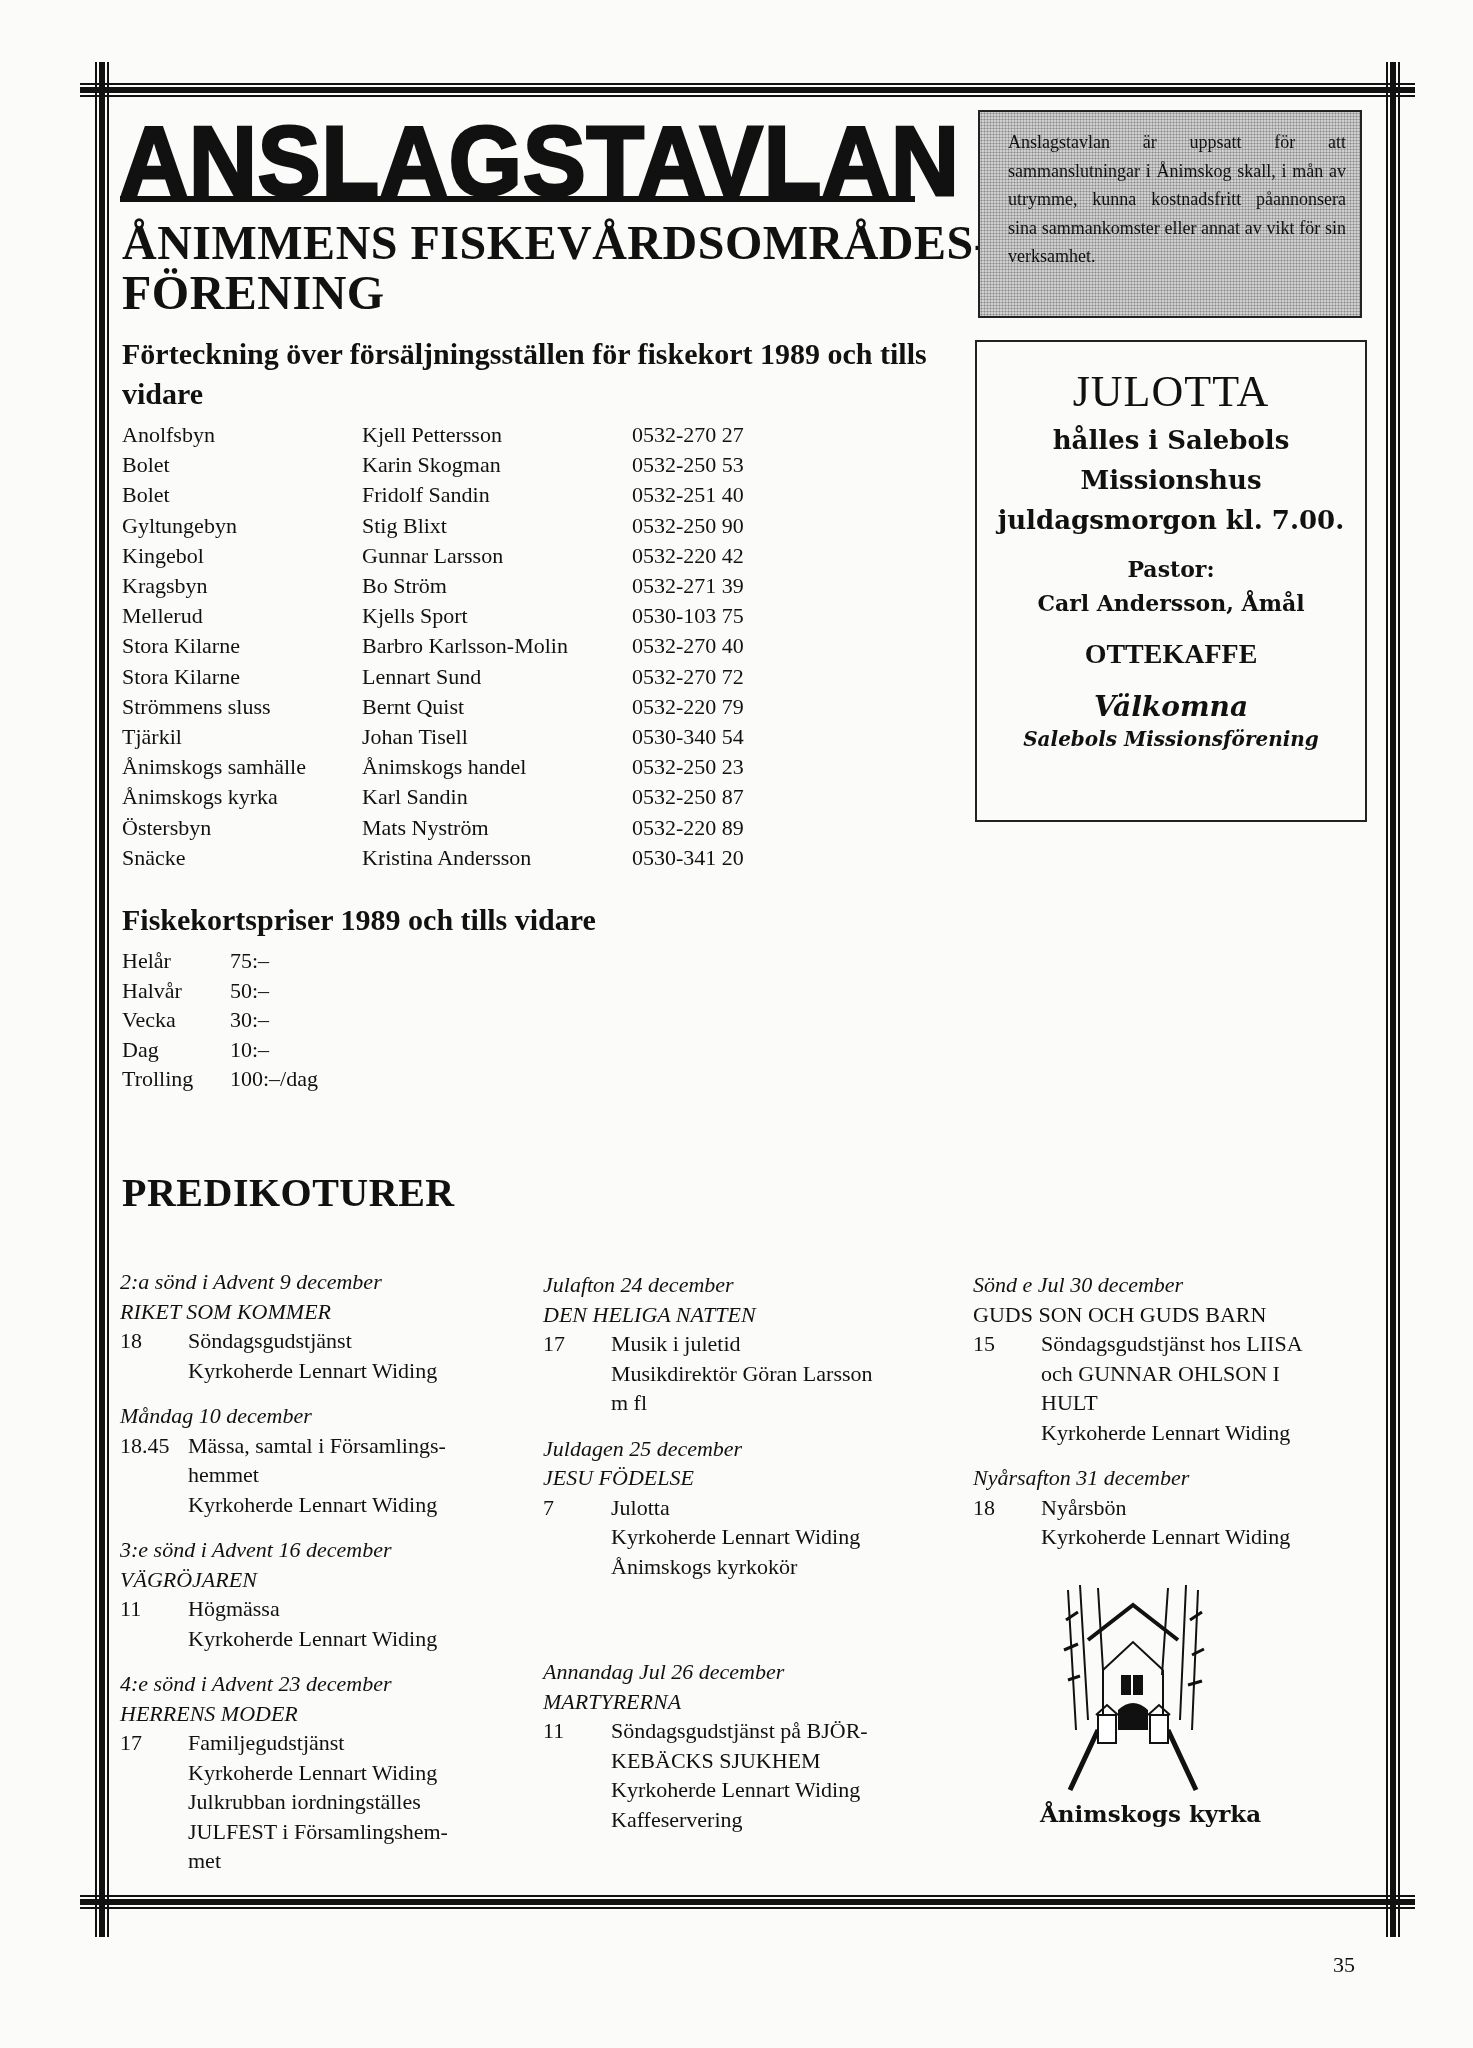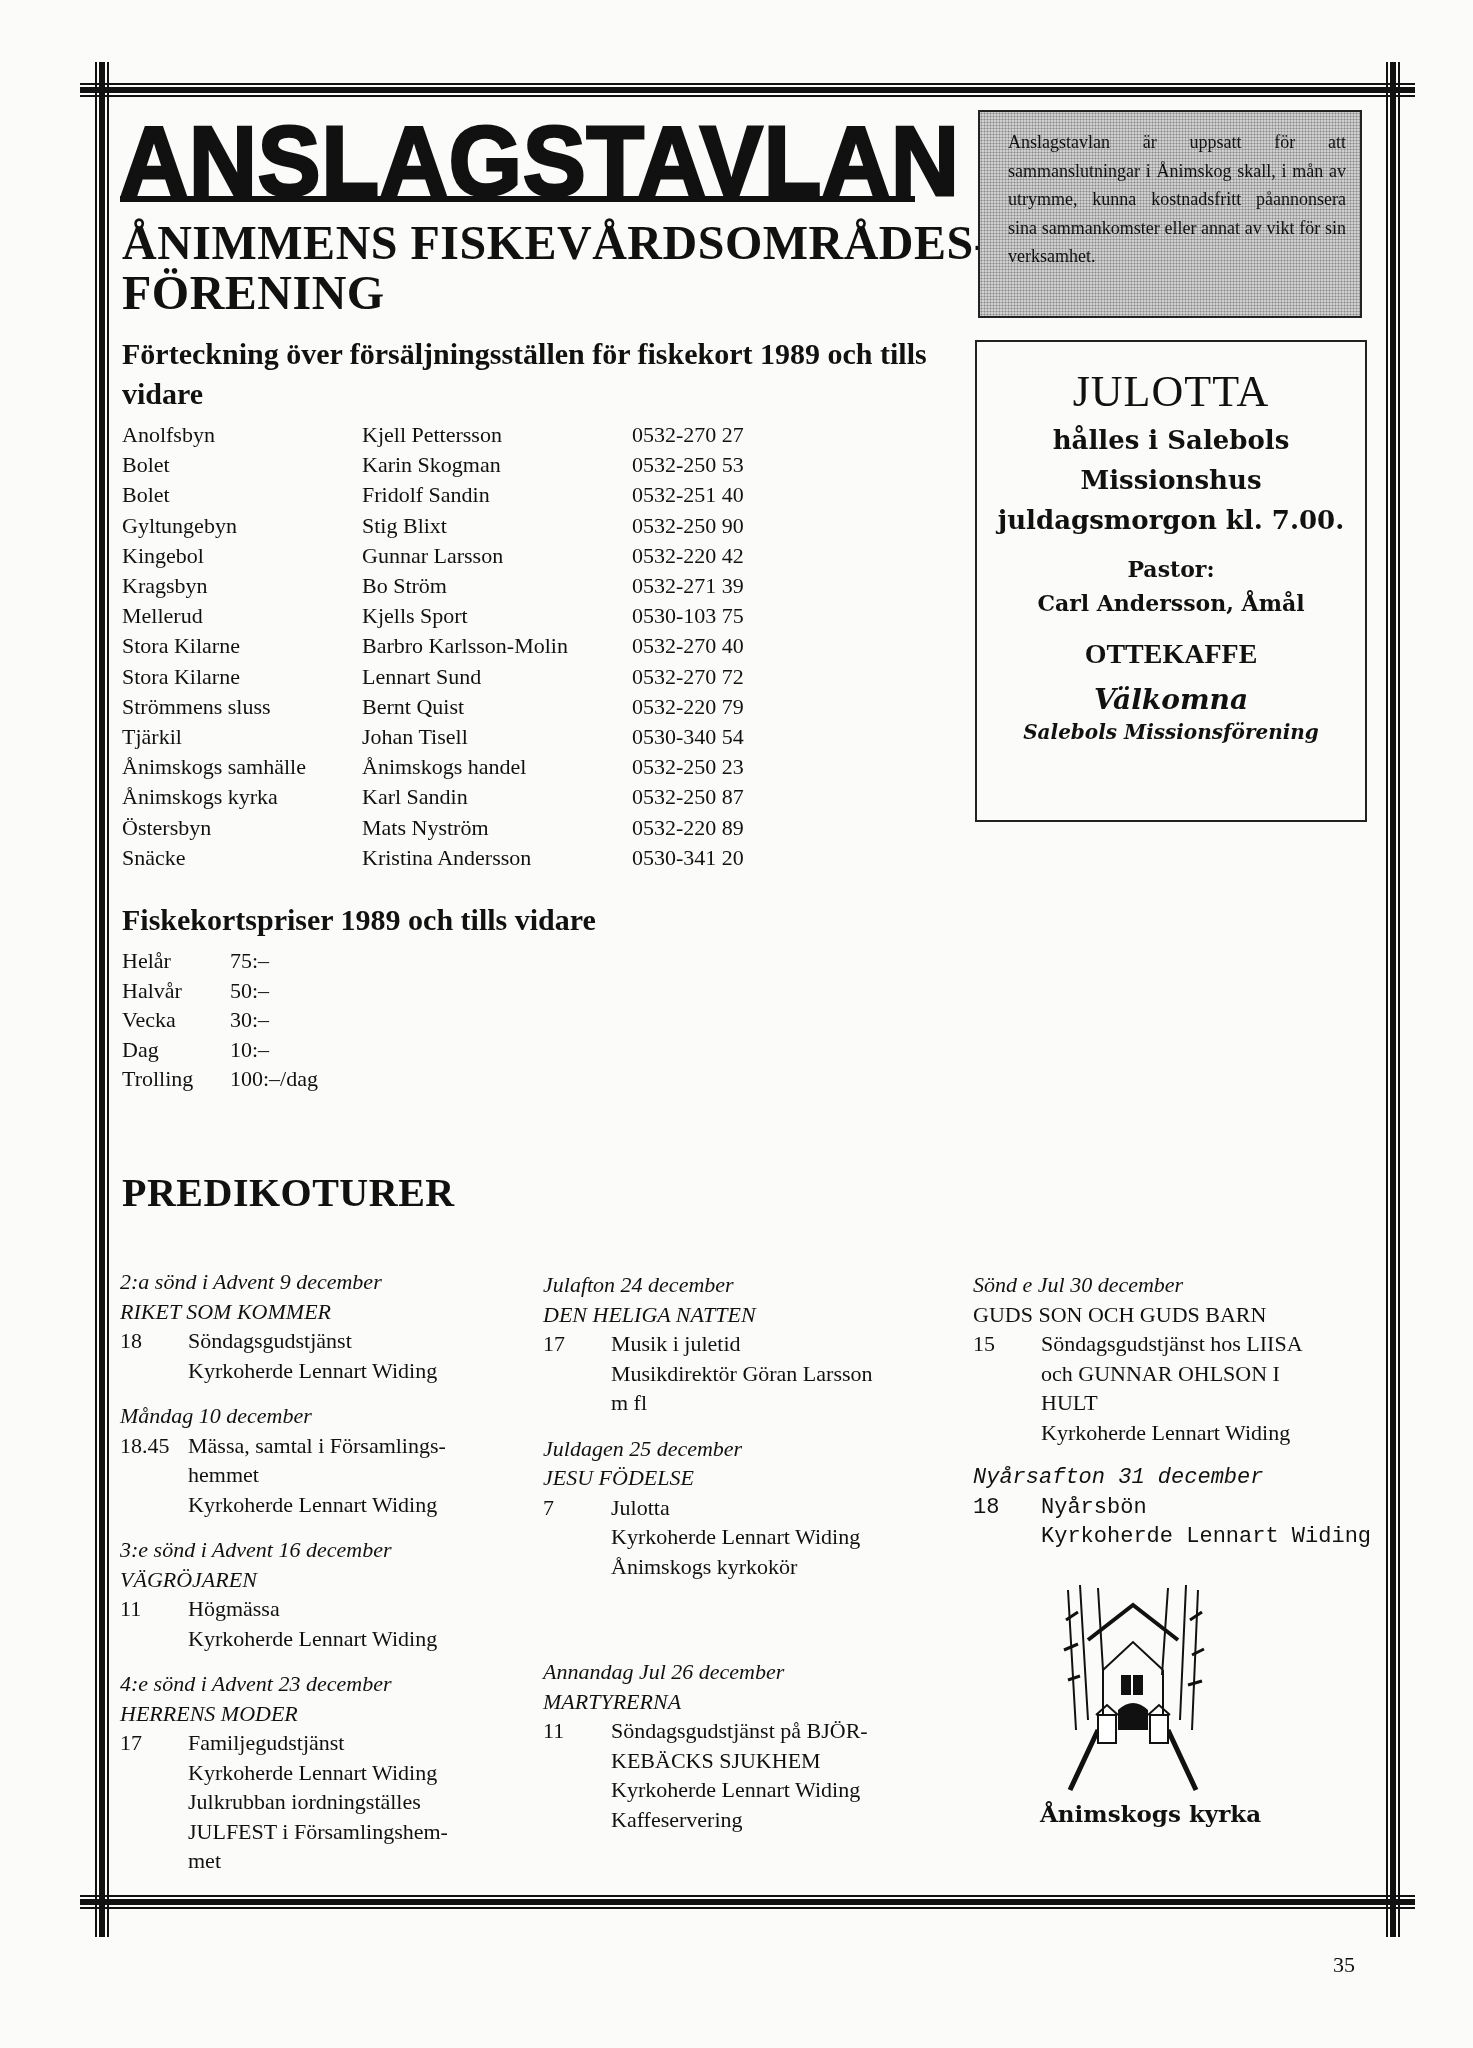--- a/index.html
+++ b/index.html
@@ -37,21 +37,21 @@
   .vendors td { padding:0; white-space:nowrap; vertical-align:top; }
   .vendors td.c1 { width:240px; }
   .vendors td.c2 { width:270px; }
 
   .julotta { left:975px; top:340px; width:392px; height:482px; border:2px solid #222; box-sizing:border-box;
     text-align:center; font-family:"DejaVu Serif",serif; padding-top:22px; }
   .jt-title { font-size:44px; line-height:56px; font-family:"Liberation Serif",serif; font-weight:normal; letter-spacing:1px; }
   .jt-b { font-weight:bold; font-size:26px; line-height:40px; }
   .jt-pastor { font-size:22px; line-height:34px; font-weight:bold; margin-top:12px; }
   .jt-otte { font-size:28px; font-weight:bold; margin-top:14px; line-height:40px; font-family:"Liberation Serif",serif; }
-  .jt-valk { font-size:28px; font-style:italic; font-weight:bold; margin-top:8px; line-height:36px; }
+  .jt-valk { font-size:28px; font-style:italic; font-weight:bold; margin-top:15px; line-height:36px; }
   .jt-fore { font-size:20px; font-style:italic; font-weight:bold; line-height:28px; }
 
   .prices-h { left:122px; top:900px; }
   .prices { left:122px; top:946px; font-size:22px; line-height:29.6px; border-collapse:collapse; }
   .prices td { padding:0; white-space:nowrap; }
   .prices td.p1 { width:108px; }
 
   .pred-h { left:122px; top:1168px; font-weight:bold; font-size:40px; line-height:50px; letter-spacing:0.5px; }
 
   .col { position:absolute; width:400px; font-size:22px; line-height:29.5px;margin-top:20px; }
@@ -301,21 +301,21 @@
       <div class="e-row">
         <div class="e-time">15</div>
         <div class="e-lines">
           <div>Söndagsgudstjänst hos LIISA</div>
           <div>och GUNNAR OHLSON I</div>
           <div>HULT</div>
           <div>Kyrkoherde Lennart Widing</div>
         </div>
       </div>
     </div>
-    <div class="entry" style="margin-bottom: 74px; font-family: Liberation Mono, monospace;">
+    <div class="entry" style="margin-bottom: 74px;">
       <div class="e-date">Nyårsafton  31 december</div>
       <div class="e-row">
         <div class="e-time">18</div>
         <div class="e-lines">
           <div>Nyårsbön</div>
           <div>Kyrkoherde Lennart Widing</div>
         </div>
       </div>
     </div>
   </div>

